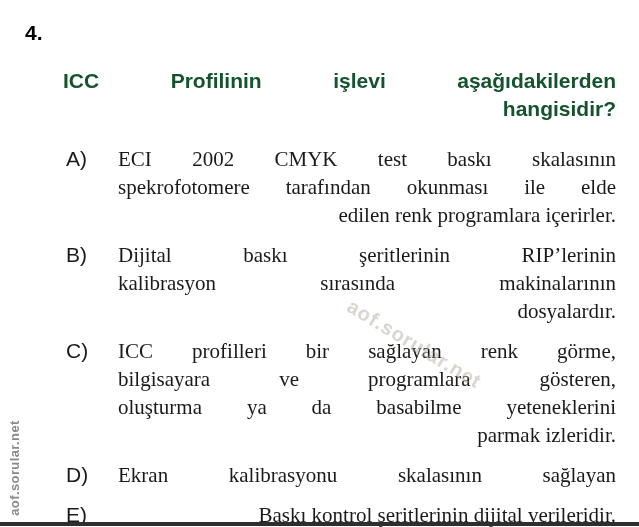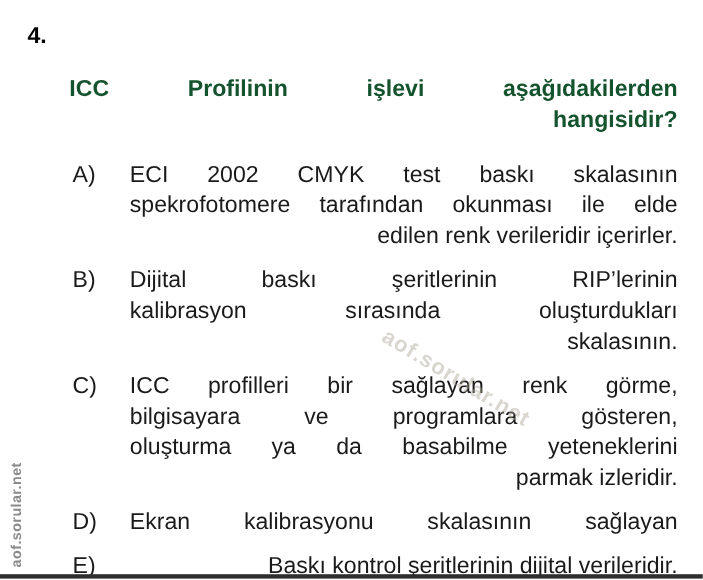--- a/index.html
+++ b/index.html
@@ -45,20 +45,21 @@
     flex: 0 0 52px;
     font-size: 21px;
     line-height: 28px;
     color: #1a1a1a;
   }
   .opt-lines {
     width: 498px;
     font-size: 21px;
     line-height: 28px;
     color: #1a1a1a;
+    font-family: Liberation Serif, serif;
   }
   .jline {
     text-align: justify;
     text-align-last: justify;
     text-justify: inter-word;
     white-space: normal;
   }
   .lline { text-align: right; }
   
   .wm-side {
@@ -113,30 +114,30 @@
     </div>
   </div>
 
   <div class="options">
 
     <div class="option">
       <div class="opt-letter">A)</div>
       <div class="opt-lines">
         <div class="jline">ECI 2002 CMYK test baskı skalasının</div>
         <div class="jline">spekrofotomere tarafından okunması ile elde</div>
-        <div class="lline">edilen renk verileridir içerirler.</div>
+        <div class="lline">edilen renk programlara içerirler.</div>
       </div>
     </div>
 
     <div class="option">
       <div class="opt-letter">B)</div>
       <div class="opt-lines">
         <div class="jline">Dijital baskı şeritlerinin RIP’lerinin</div>
-        <div class="jline">kalibrasyon sırasında oluşturdukları</div>
-        <div class="lline">skalasının.</div>
+        <div class="jline">kalibrasyon sırasında makinalarının</div>
+        <div class="lline">dosyalardır.</div>
       </div>
     </div>
 
     <div class="option">
       <div class="opt-letter">C)</div>
       <div class="opt-lines">
         <div class="jline">ICC profilleri bir sağlayan renk görme,</div>
         <div class="jline">bilgisayara ve programlara gösteren,</div>
         <div class="jline">oluşturma ya da basabilme yeteneklerini</div>
         <div class="lline">parmak izleridir.</div>

